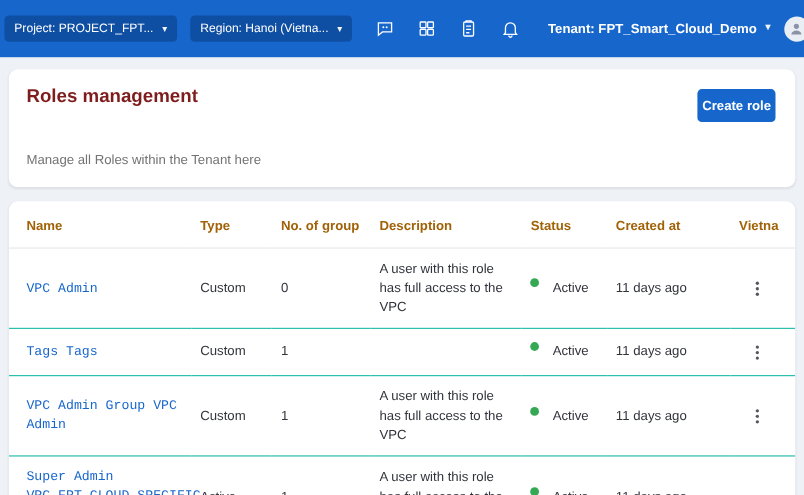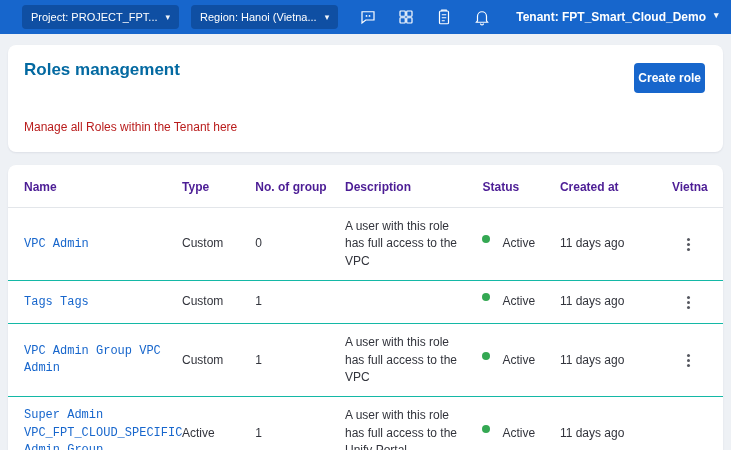--- a/index.html
+++ b/index.html
@@ -5,22 +5,22 @@
   * { margin:0; padding:0; box-sizing:border-box; }
   html,body { width:731px; height:450px; }
   body {
     font-family:"Liberation Sans", sans-serif;
     background:#eef1f5;
     color:#2b2b33;
     overflow:hidden;
   }
   
   .topbar {
-    height:34px; background:#1766cc; display:flex; align-items:center;
-    padding:0 22px; gap:12px; color:#fff;
+    height:52px; background:#1766cc; display:flex; align-items:center;
+    padding:0 4px; gap:12px; color:#fff;
   }
   .tb-dropdown {
     background:#0f4fa3; border:none; color:#fff; font-family:inherit;
     font-size:11px; height:24px; border-radius:4px; padding:0 9px;
     display:flex; align-items:center; gap:8px; cursor:pointer; white-space:nowrap;
   }
   .tb-dropdown .caret { font-size:9px; line-height:1; }
   .tb-icons { display:flex; align-items:center; gap:18px; margin-left:8px; }
   .tb-icon { width:20px; height:20px; display:flex; align-items:center; justify-content:center; cursor:pointer; }
   .tb-icon svg { stroke:#fff; fill:none; stroke-width:1.6; }
@@ -37,36 +37,36 @@
 
   
   .content { padding:11px 8px 0 8px; }
   .card {
     background:#fff; border-radius:8px; box-shadow:0 1px 2px rgba(20,30,60,.08);
   }
   .page-head {
     display:flex; align-items:flex-start; justify-content:space-between;
     padding:15px 18px 18px 16px; margin-bottom:13px;
   }
-  .page-title { font-size:17px; font-weight:700; color:#0369a1; margin-bottom:9px; }
-  .page-sub { font-size:12px; color:#b91c1c;margin-top:40px; }
+  .page-title { font-size:17px; font-weight:700; color:#7f1d1d; margin-bottom:9px; }
+  .page-sub { font-size:12px; color:#737373;margin-top:40px; }
   .btn-primary {
     background:#1766cc; color:#fff; border:none; border-radius:4px;
     font-family:inherit; font-size:12px; font-weight:600;
     padding:8px 4px; cursor:pointer; margin-top:3px;
   }
 
   
   .table-card { padding:2px 0 0 0; overflow:hidden; }
   table { width:100%; border-collapse:collapse; table-layout:fixed; font-size:12px; }
   col.c-name{width:163px} col.c-type{width:72px} col.c-group{width:88px}
   col.c-desc{width:135px} col.c-status{width:76px} col.c-created{width:110px}
   col.c-actions{width:58px}
   th {
-    text-align:left; font-size:12px; font-weight:700; color:#4c1d95;
+    text-align:left; font-size:12px; font-weight:700; color:#a16207;
     padding:13px 8px 13px 8px; border-bottom:1px solid #e3e6ea;
   }
   th:first-child, td:first-child { padding-left:16px; }
   td {
     padding:10px 8px; border-bottom:1px solid #14b8a6; vertical-align:middle;
     color:#32343c; line-height:1.45; overflow-wrap:break-word;
   }
   tr:last-child td { border-bottom:none; }
   a.role-link { color:#1766cc; text-decoration:none; cursor:pointer; line-height:1.45; display:inline-block;font-family:Liberation Mono, monospace; }
   .status { display:flex; align-items:flex-start; gap:12px; }

